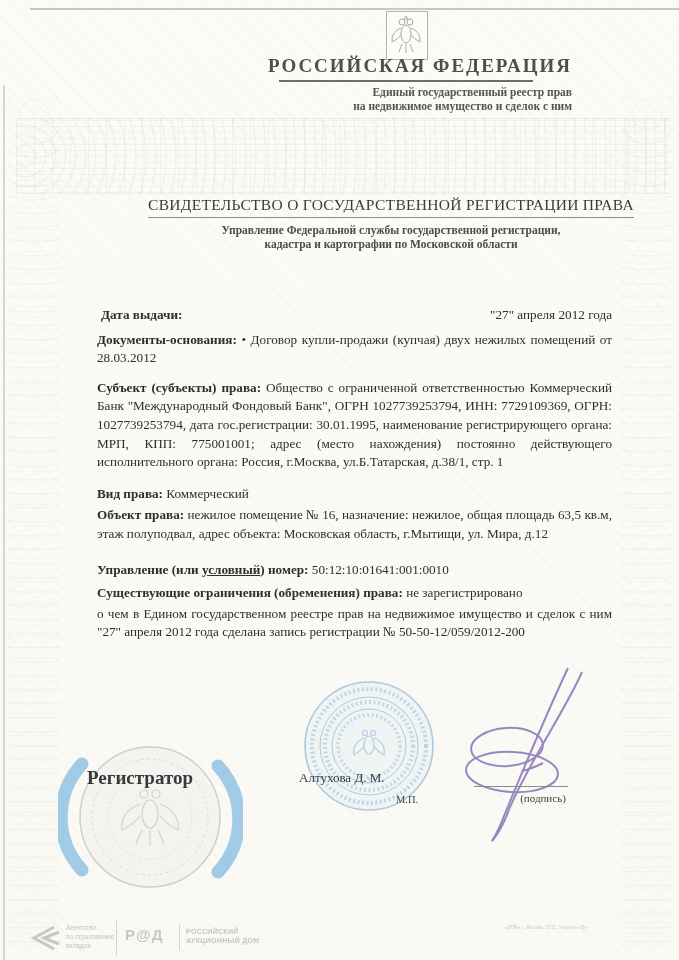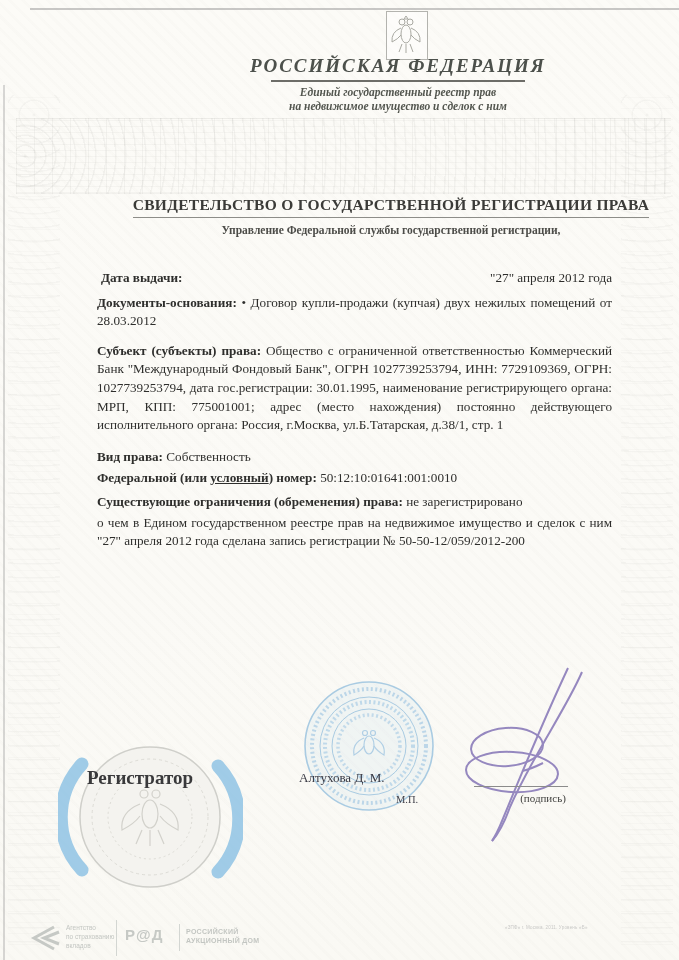--- a/index.html
+++ b/index.html
@@ -20,35 +20,35 @@
       repeating-linear-gradient(0deg, rgba(150,150,145,.09) 0 1px, rgba(0,0,0,0) 1px 6px),
       repeating-radial-gradient(circle at 9px 37px, rgba(150,150,145,.12) 0 1px, rgba(0,0,0,0) 2px 10px);
     border-top:1px solid rgba(0,0,0,.04);border-bottom:1px solid rgba(0,0,0,.05);}
   .side-orn{position:absolute;top:95px;bottom:15px;width:52px;opacity:.45;
     background:
       repeating-radial-gradient(circle at 26px 20px, rgba(150,150,145,.14) 0 1px, rgba(0,0,0,0) 2px 14px),
       repeating-linear-gradient(0deg, rgba(150,150,145,.08) 0 1px, rgba(0,0,0,0) 1px 11px);}
   .side-orn.left{left:8px;} .side-orn.right{right:6px;}
   
   .emblem-box{position:absolute;left:386px;top:11px;width:40px;height:47px;border:1px solid #b3b3ae;background:rgba(255,255,255,.4);}
-  .hdr{position:absolute;left:232px;top:55px;width:332px;text-align:center;font-style:italic;}
+  .hdr{position:absolute;left:240px;top:55px;width:332px;text-align:right;}
   .hdr-country{font-size:19px;font-weight:bold;letter-spacing:2px;color:#4c504b;}
   .hdr-rule{width:254px;margin:3px auto 4px auto;border-top:2px solid #6d6d68;}
   .hdr-registry{font-size:11.5px;font-weight:bold;line-height:13.5px;color:#53564f;}
   
   .titleblock{position:absolute;left:112px;top:196px;width:558px;text-align:center;}
-  .doc-title{display:inline-block;font-size:15.5px;font-weight:bold;letter-spacing:.3px;color:#3b3b38;
+  .doc-title{display:inline-block;font-size:15.5px;font-weight:normal;letter-spacing:.3px;color:#3b3b38;
     border-bottom:1px solid #8d8d88;padding-bottom:3px;}
   .doc-sub{margin-top:5px;font-size:11.5px;font-weight:bold;line-height:14px;color:#4c4c48;}
   
   .body{position:absolute;left:97px;top:269px;width:515px;font-size:13.2px;line-height:18.6px;}
   .body p{margin:0;text-align:justify;}
   .lbl{font-weight:bold;}
   .u{text-decoration:underline;}
-  .row-date{display:flex;justify-content:space-between;margin-bottom:6px;}
+  .row-date{display:flex;justify-content:space-between;margin-bottom:6px;margin-top:37px;}
   .row-date .lbl{margin-left:4px;}
   .p-docs{margin-bottom:11px !important;}
   .p-subject{margin-bottom:13px !important;}
   .p-vid{margin-bottom:3px !important;}
   .p-object{margin-bottom:17px !important;}
   .p-cad{margin-bottom:5px !important;}
   .p-restr{margin-bottom:2px !important;}
   
   .wm{position:absolute;left:58px;top:742px;width:185px;height:155px;}
   .registrar{position:absolute;left:87px;top:767px;font-size:19px;font-weight:bold;color:#39393b;}
@@ -100,42 +100,47 @@
     <div class="hdr-country">РОССИЙСКАЯ ФЕДЕРАЦИЯ</div>
     <div class="hdr-rule"></div>
     <div class="hdr-registry">Единый государственный реестр прав</div>
     <div class="hdr-registry">на недвижимое имущество и сделок с ним</div>
   </div>
 
   <div class="titleblock">
     <span class="doc-title">СВИДЕТЕЛЬСТВО О ГОСУДАРСТВЕННОЙ РЕГИСТРАЦИИ ПРАВА</span>
     <div class="doc-sub">
       <div>Управление Федеральной службы государственной регистрации,</div>
+      <div>кадастра и картографии по Московской области</div>
     </div>
   </div>
 
   <div class="body">
     <div class="row-date">
       <span class="lbl">Дата выдачи:</span>
       <span>"27" апреля 2012 года</span>
     </div>
     <p class="p-docs">
       <span class="lbl">Документы-основания:</span>
       <span>• Договор купли-продажи (купчая) двух нежилых помещений от 28.03.2012</span>
     </p>
     <p class="p-subject">
       <span class="lbl">Субъект (субъекты) права:</span>
       <span>Общество с ограниченной ответственностью Коммерческий Банк "Международный Фондовый Банк", ОГРН 1027739253794, ИНН: 7729109369, ОГРН: 1027739253794, дата гос.регистрации: 30.01.1995, наименование регистрирующего органа: МРП, КПП: 775001001; адрес (место нахождения) постоянно действующего исполнительного органа: Россия, г.Москва, ул.Б.Татарская, д.38/1, стр. 1</span>
     </p>
     <p class="p-vid">
       <span class="lbl">Вид права:</span>
-      <span>Собственность</span>
+      <span>Коммерческий</span>
+    </p>
+    <p class="p-object">
+      <span class="lbl">Объект права:</span>
+      <span>нежилое помещение № 16, назначение: нежилое, общая площадь 63,5 кв.м, этаж полуподвал, адрес объекта: Московская область, г.Мытищи, ул. Мира, д.12</span>
     </p>
     <p class="p-cad">
-      <span class="lbl">Федеральной (или </span><span class="lbl u">условный</span><span class="lbl">) номер:</span>
+      <span class="lbl">Управление (или </span><span class="lbl u">условный</span><span class="lbl">) номер:</span>
       <span>50:12:10:01641:001:0010</span>
     </p>
     <p class="p-restr">
       <span class="lbl">Существующие ограничения (обременения) права:</span>
       <span>не зарегистрировано</span>
     </p>
     <p>о чем в Едином государственном реестре прав на недвижимое имущество и сделок с ним  "27" апреля 2012 года сделана запись регистрации № 50-50-12/059/2012-200</p>
   </div>
 
   <div class="wm">

